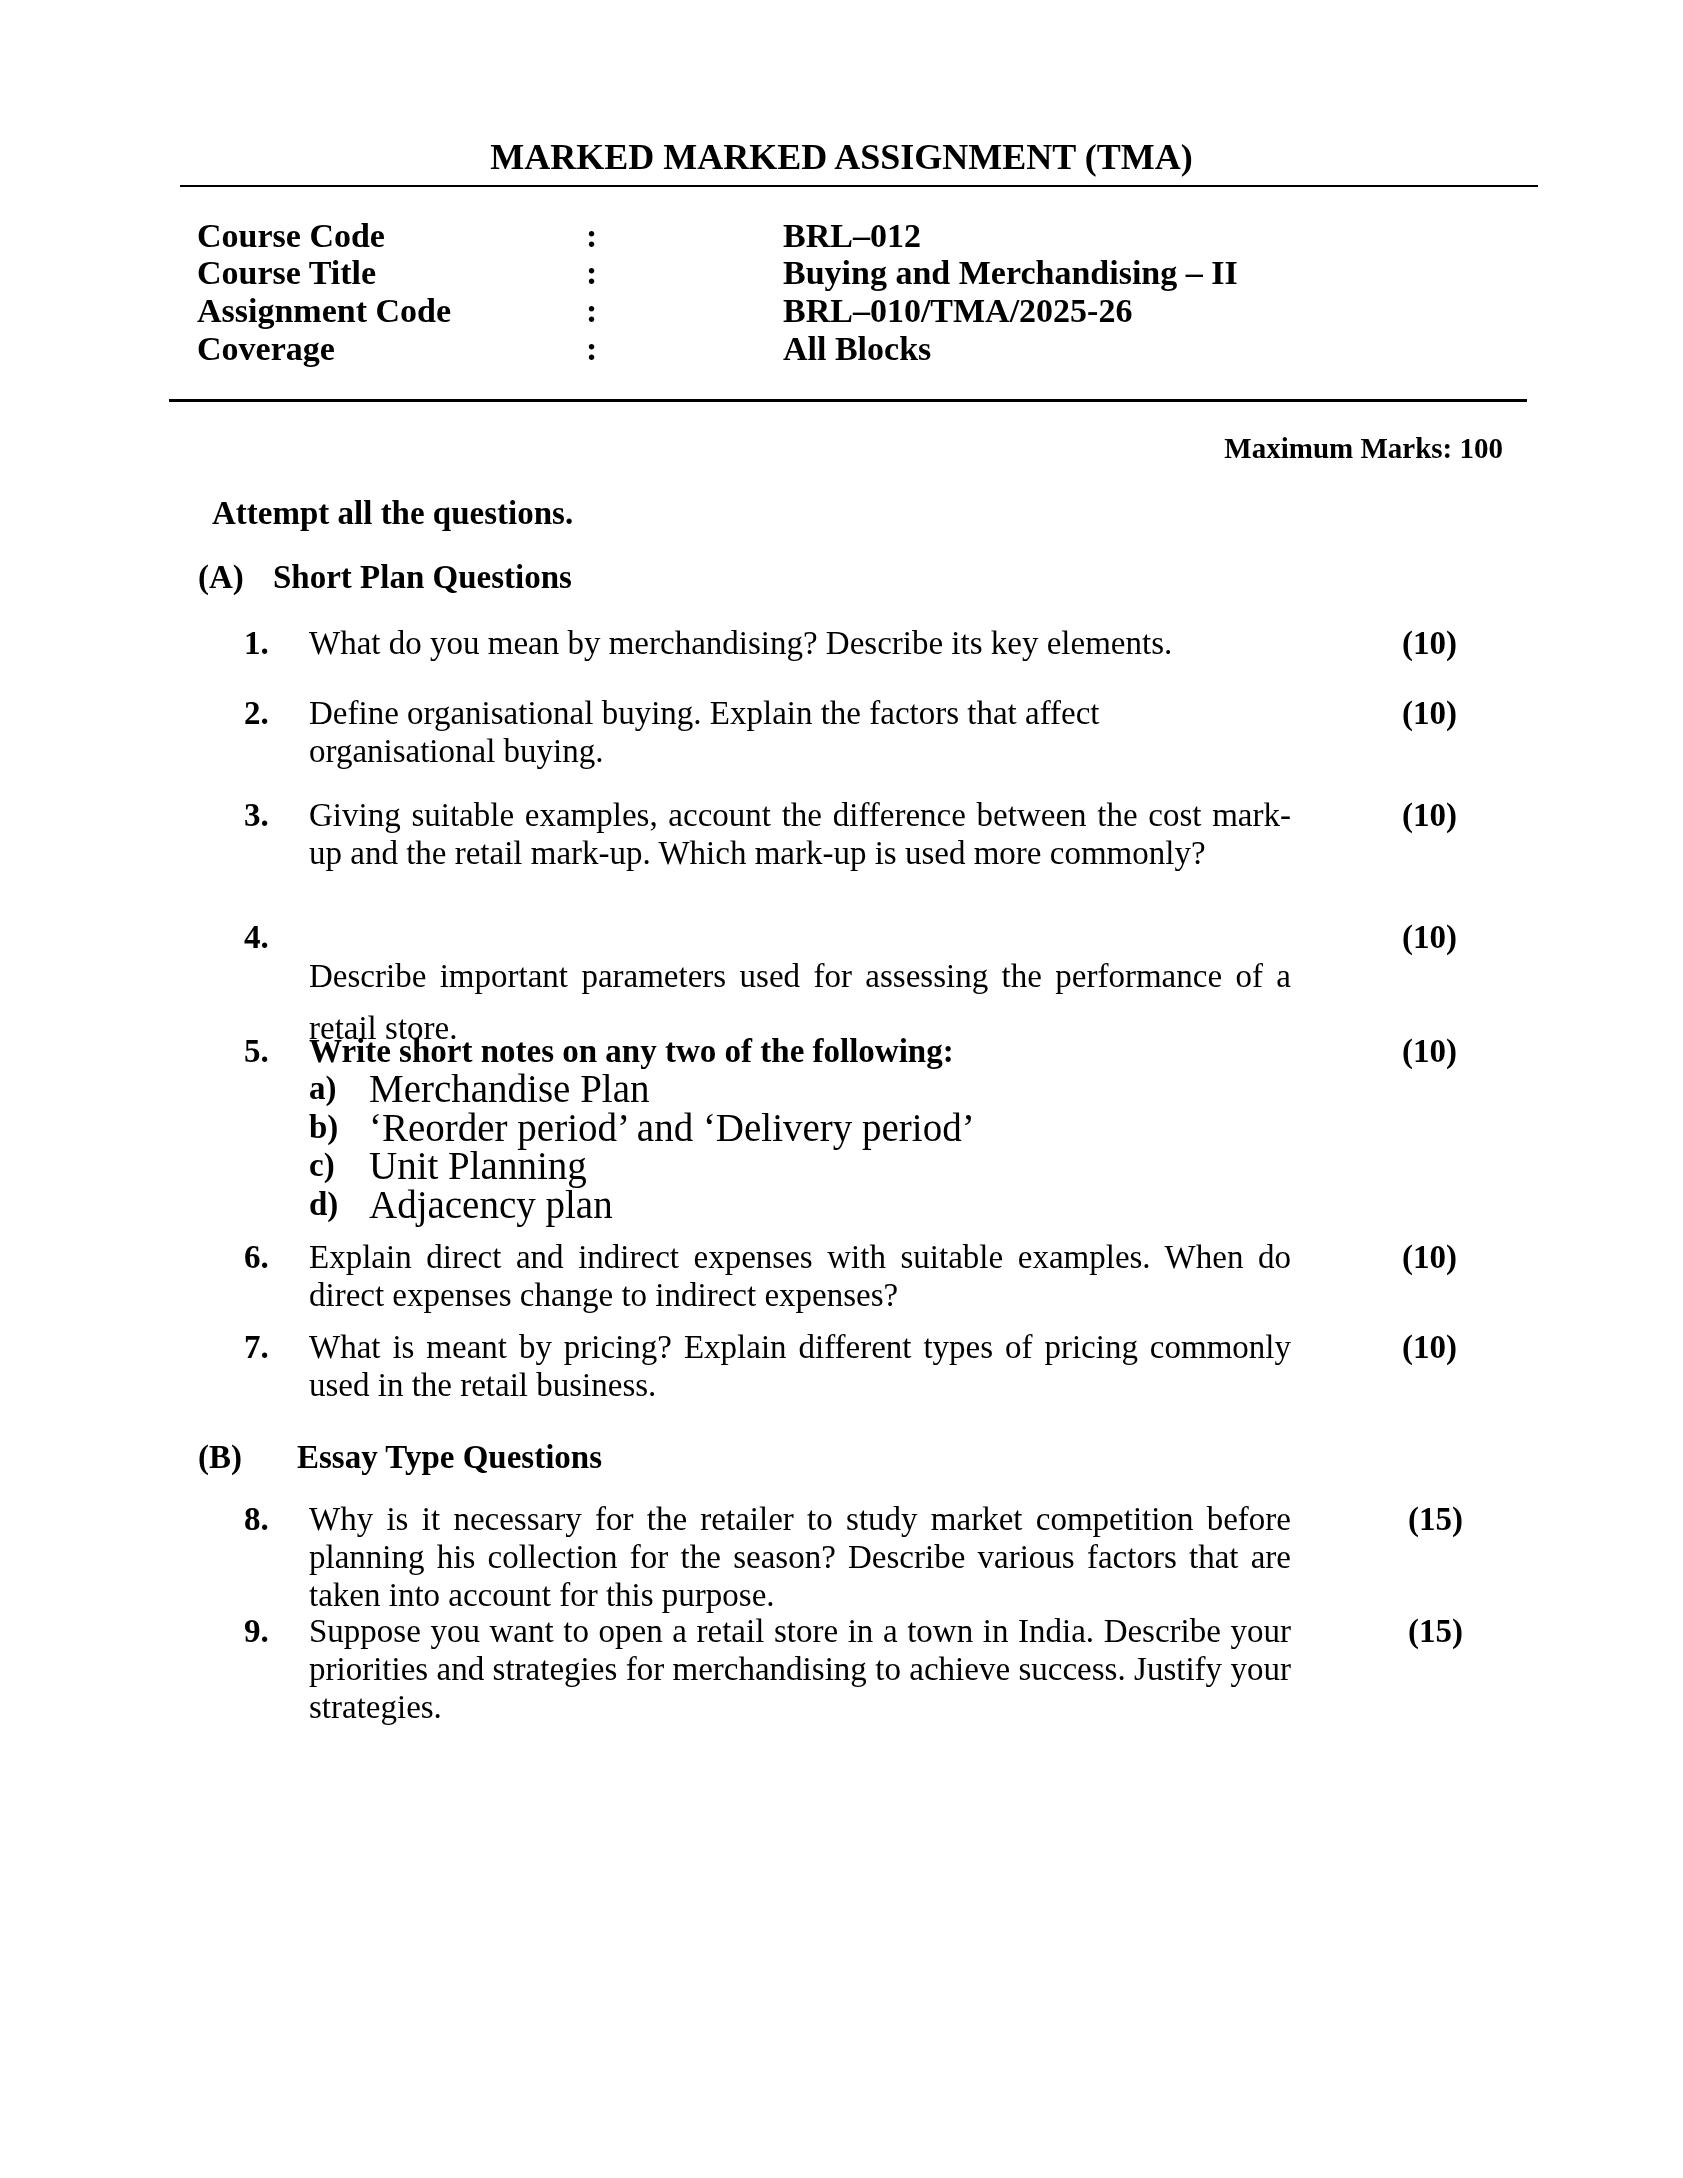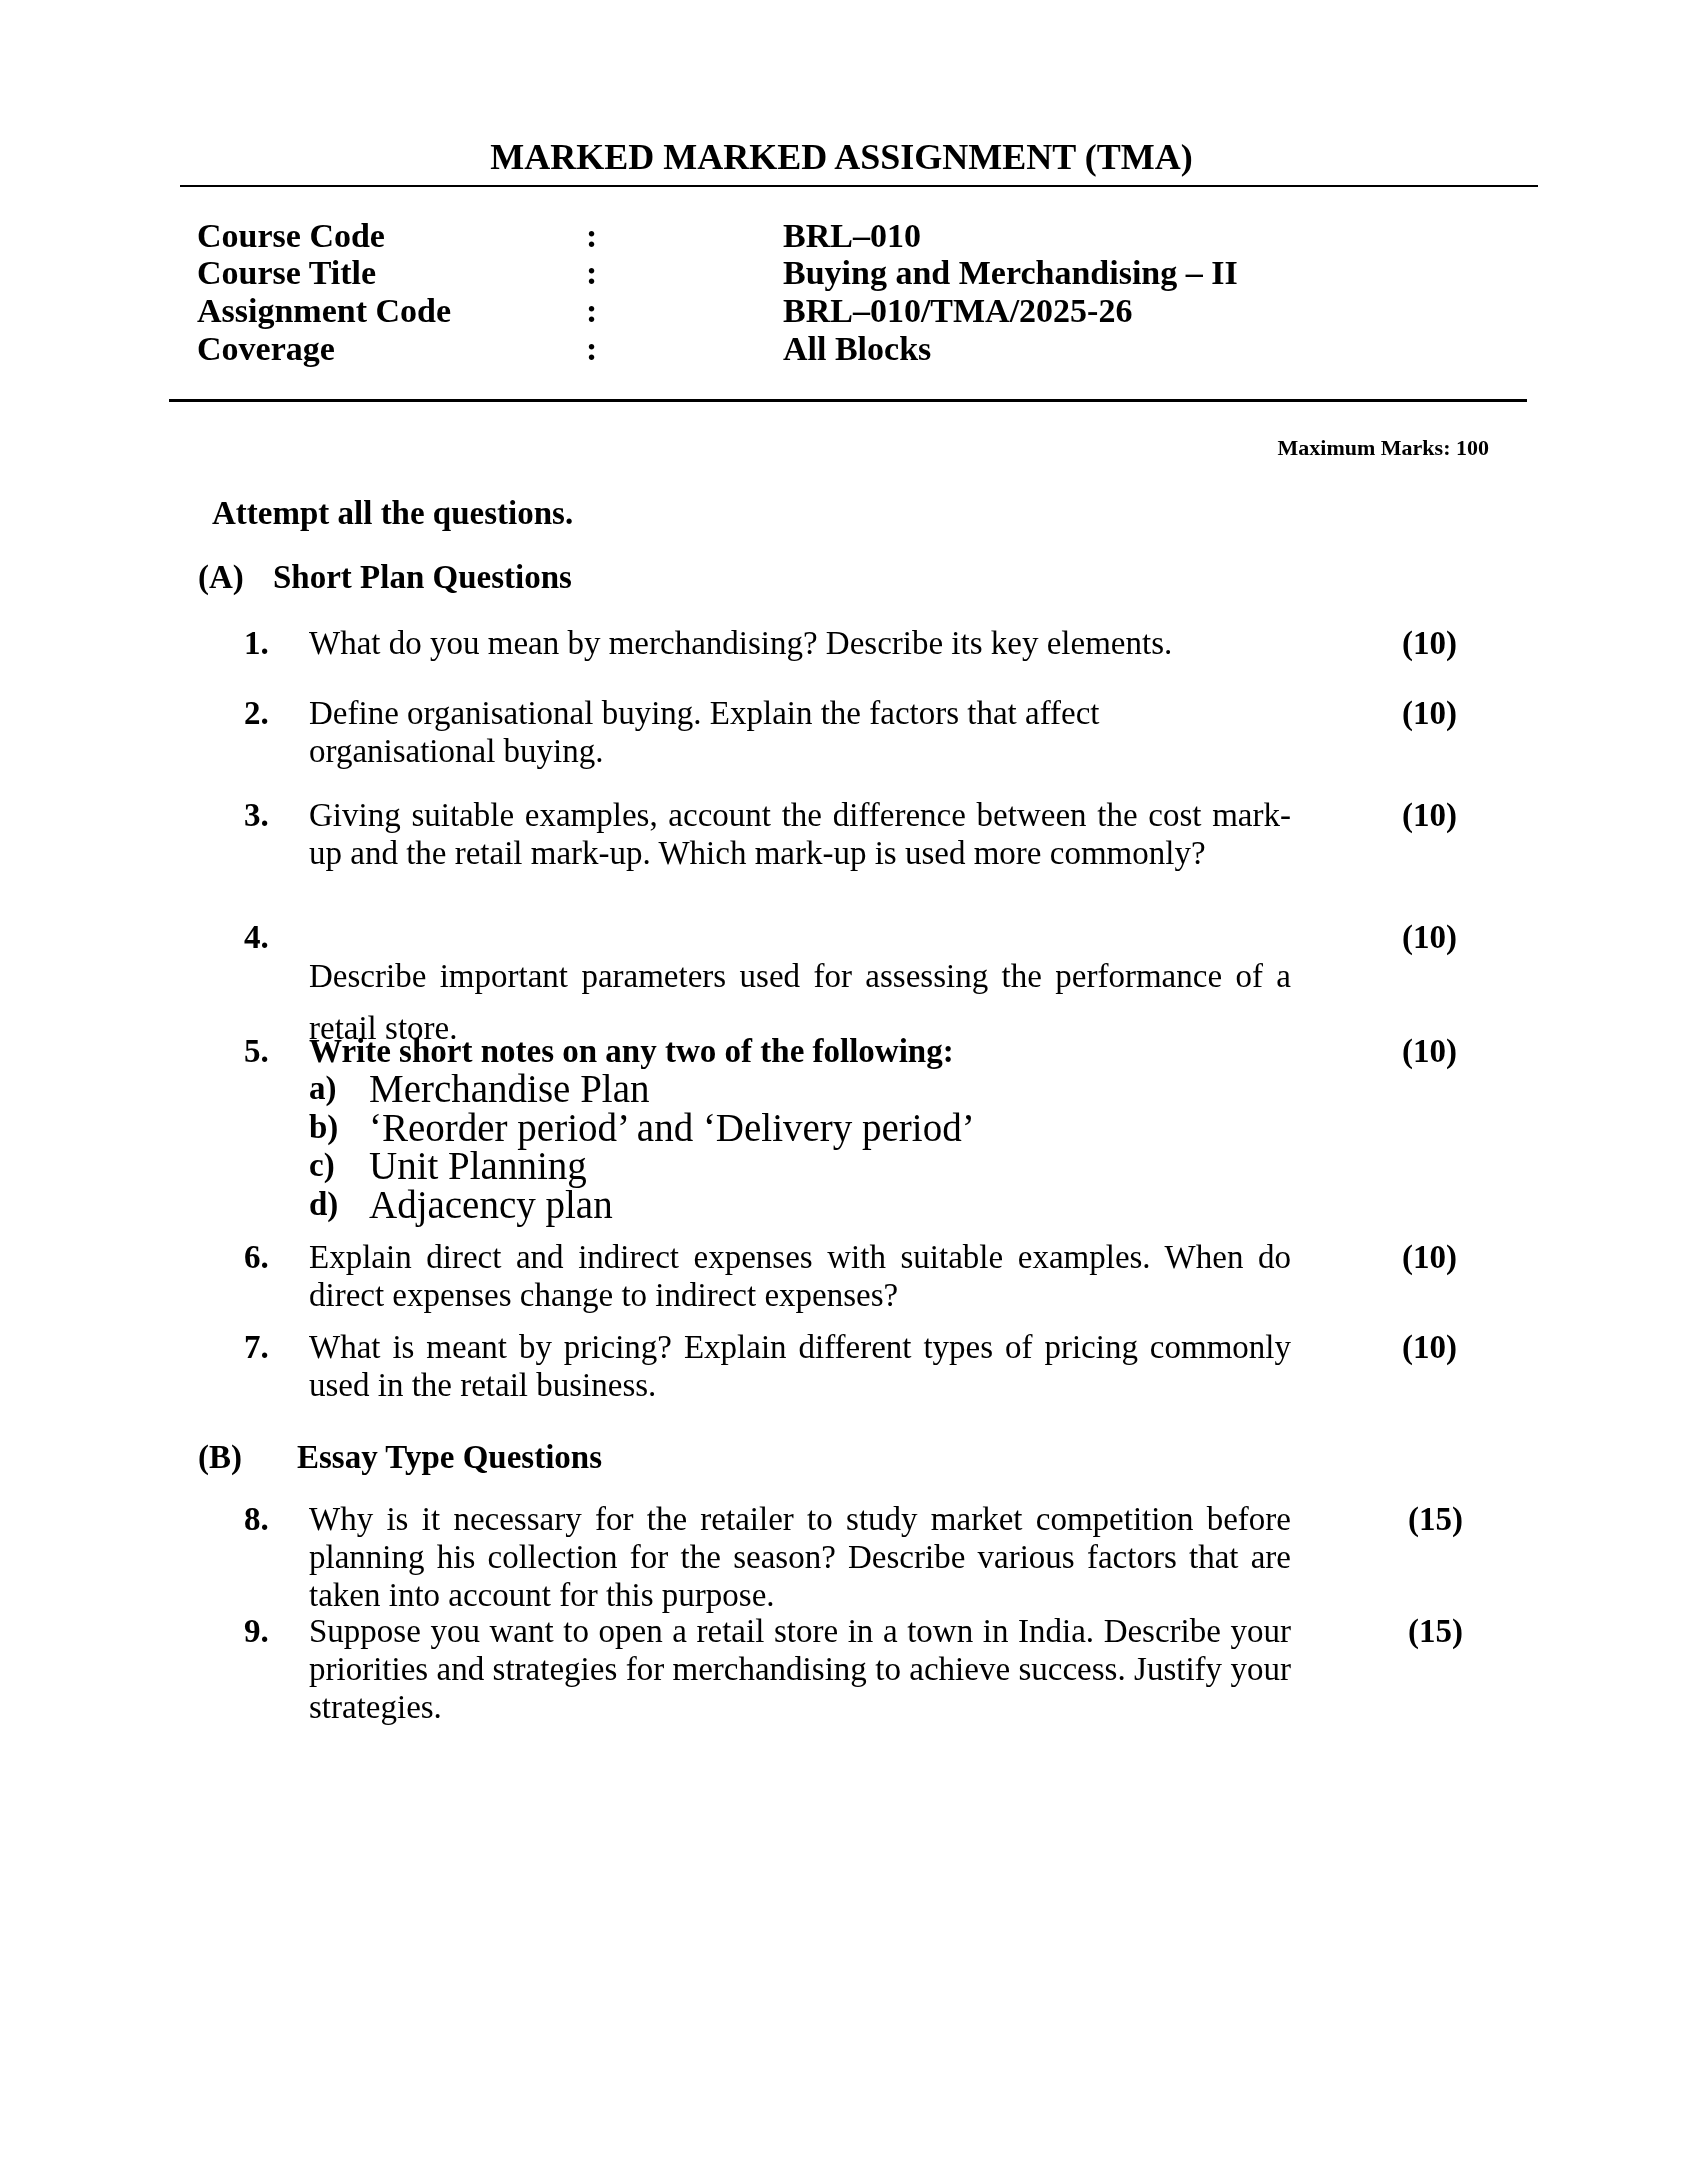--- a/index.html
+++ b/index.html
@@ -7,42 +7,42 @@
          font-family: "Liberation Serif", "DejaVu Serif", serif; color: #000; }
   .abs { position: absolute; white-space: nowrap; }
   .title { left: 0; width: 1683px; text-align: center; top: 135px; font-size: 36px; font-weight: bold; line-height: 44px; }
   .rule { position: absolute; background: #000; }
   .rule-top { left: 180px; width: 1358px; top: 185px; height: 2px; }
   .rule-mid { left: 169px; width: 1358px; top: 399px; height: 3px; }
   .hdr { font-size: 34px; font-weight: bold; line-height: 38px; }
   .hdr-label { left: 197px; }
   .hdr-colon { left: 586px; }
   .hdr-value { left: 783px; }
-  .maxmarks { right: 194px; top: 428px; font-size: 22px; font-weight: bold; line-height: 40px; }
+  .maxmarks { right: 180px; top: 428px; font-size: 29px; font-weight: bold; line-height: 40px; }
   .instr { left: 197px; top: 493px; font-size: 33px; font-weight: bold; line-height: 40px; margin-left: 15px; }
   .sec-label { font-size: 33px; font-weight: bold; line-height: 40px; }
   .q-num { font-size: 33px; font-weight: bold; line-height: 38px; left: 244px; }
   .q-text { position: absolute; left: 309px; width: 982px; font-size: 33px; line-height: 38px; text-align: justify; white-space: normal; }
   .q-text.bold { font-weight: bold; }
   .q-marks { font-size: 33px; font-weight: bold; line-height: 38px; left: 1402px; }
   .q-marks.wide { left: 1408px; }
   .sub-letter { font-size: 33px; font-weight: bold; line-height: 39px; left: 309px; }
   .sub-text { font-size: 39px; line-height: 39px; left: 369px; }
 </style>
 </head>
 <body>
 
 <div class="abs title">MARKED MARKED ASSIGNMENT (TMA)</div>
 <div class="rule rule-top"></div>
 
 <div>
   <div>
     <div class="abs hdr hdr-label" style="top:217px">Course Code</div>
     <div class="abs hdr hdr-colon" style="top:217px">:</div>
-    <div class="abs hdr hdr-value" style="top:217px">BRL–010</div>
+    <div class="abs hdr hdr-value" style="top:217px">BRL–012</div>
   </div>
   <div>
     <div class="abs hdr hdr-label" style="top:254px">Course Title</div>
     <div class="abs hdr hdr-colon" style="top:254px">:</div>
     <div class="abs hdr hdr-value" style="top:254px">Buying and Merchandising – II</div>
   </div>
   <div>
     <div class="abs hdr hdr-label" style="top:292px">Assignment Code</div>
     <div class="abs hdr hdr-colon" style="top:292px">:</div>
     <div class="abs hdr hdr-value" style="top:292px">BRL–010/TMA/2025-26</div>

